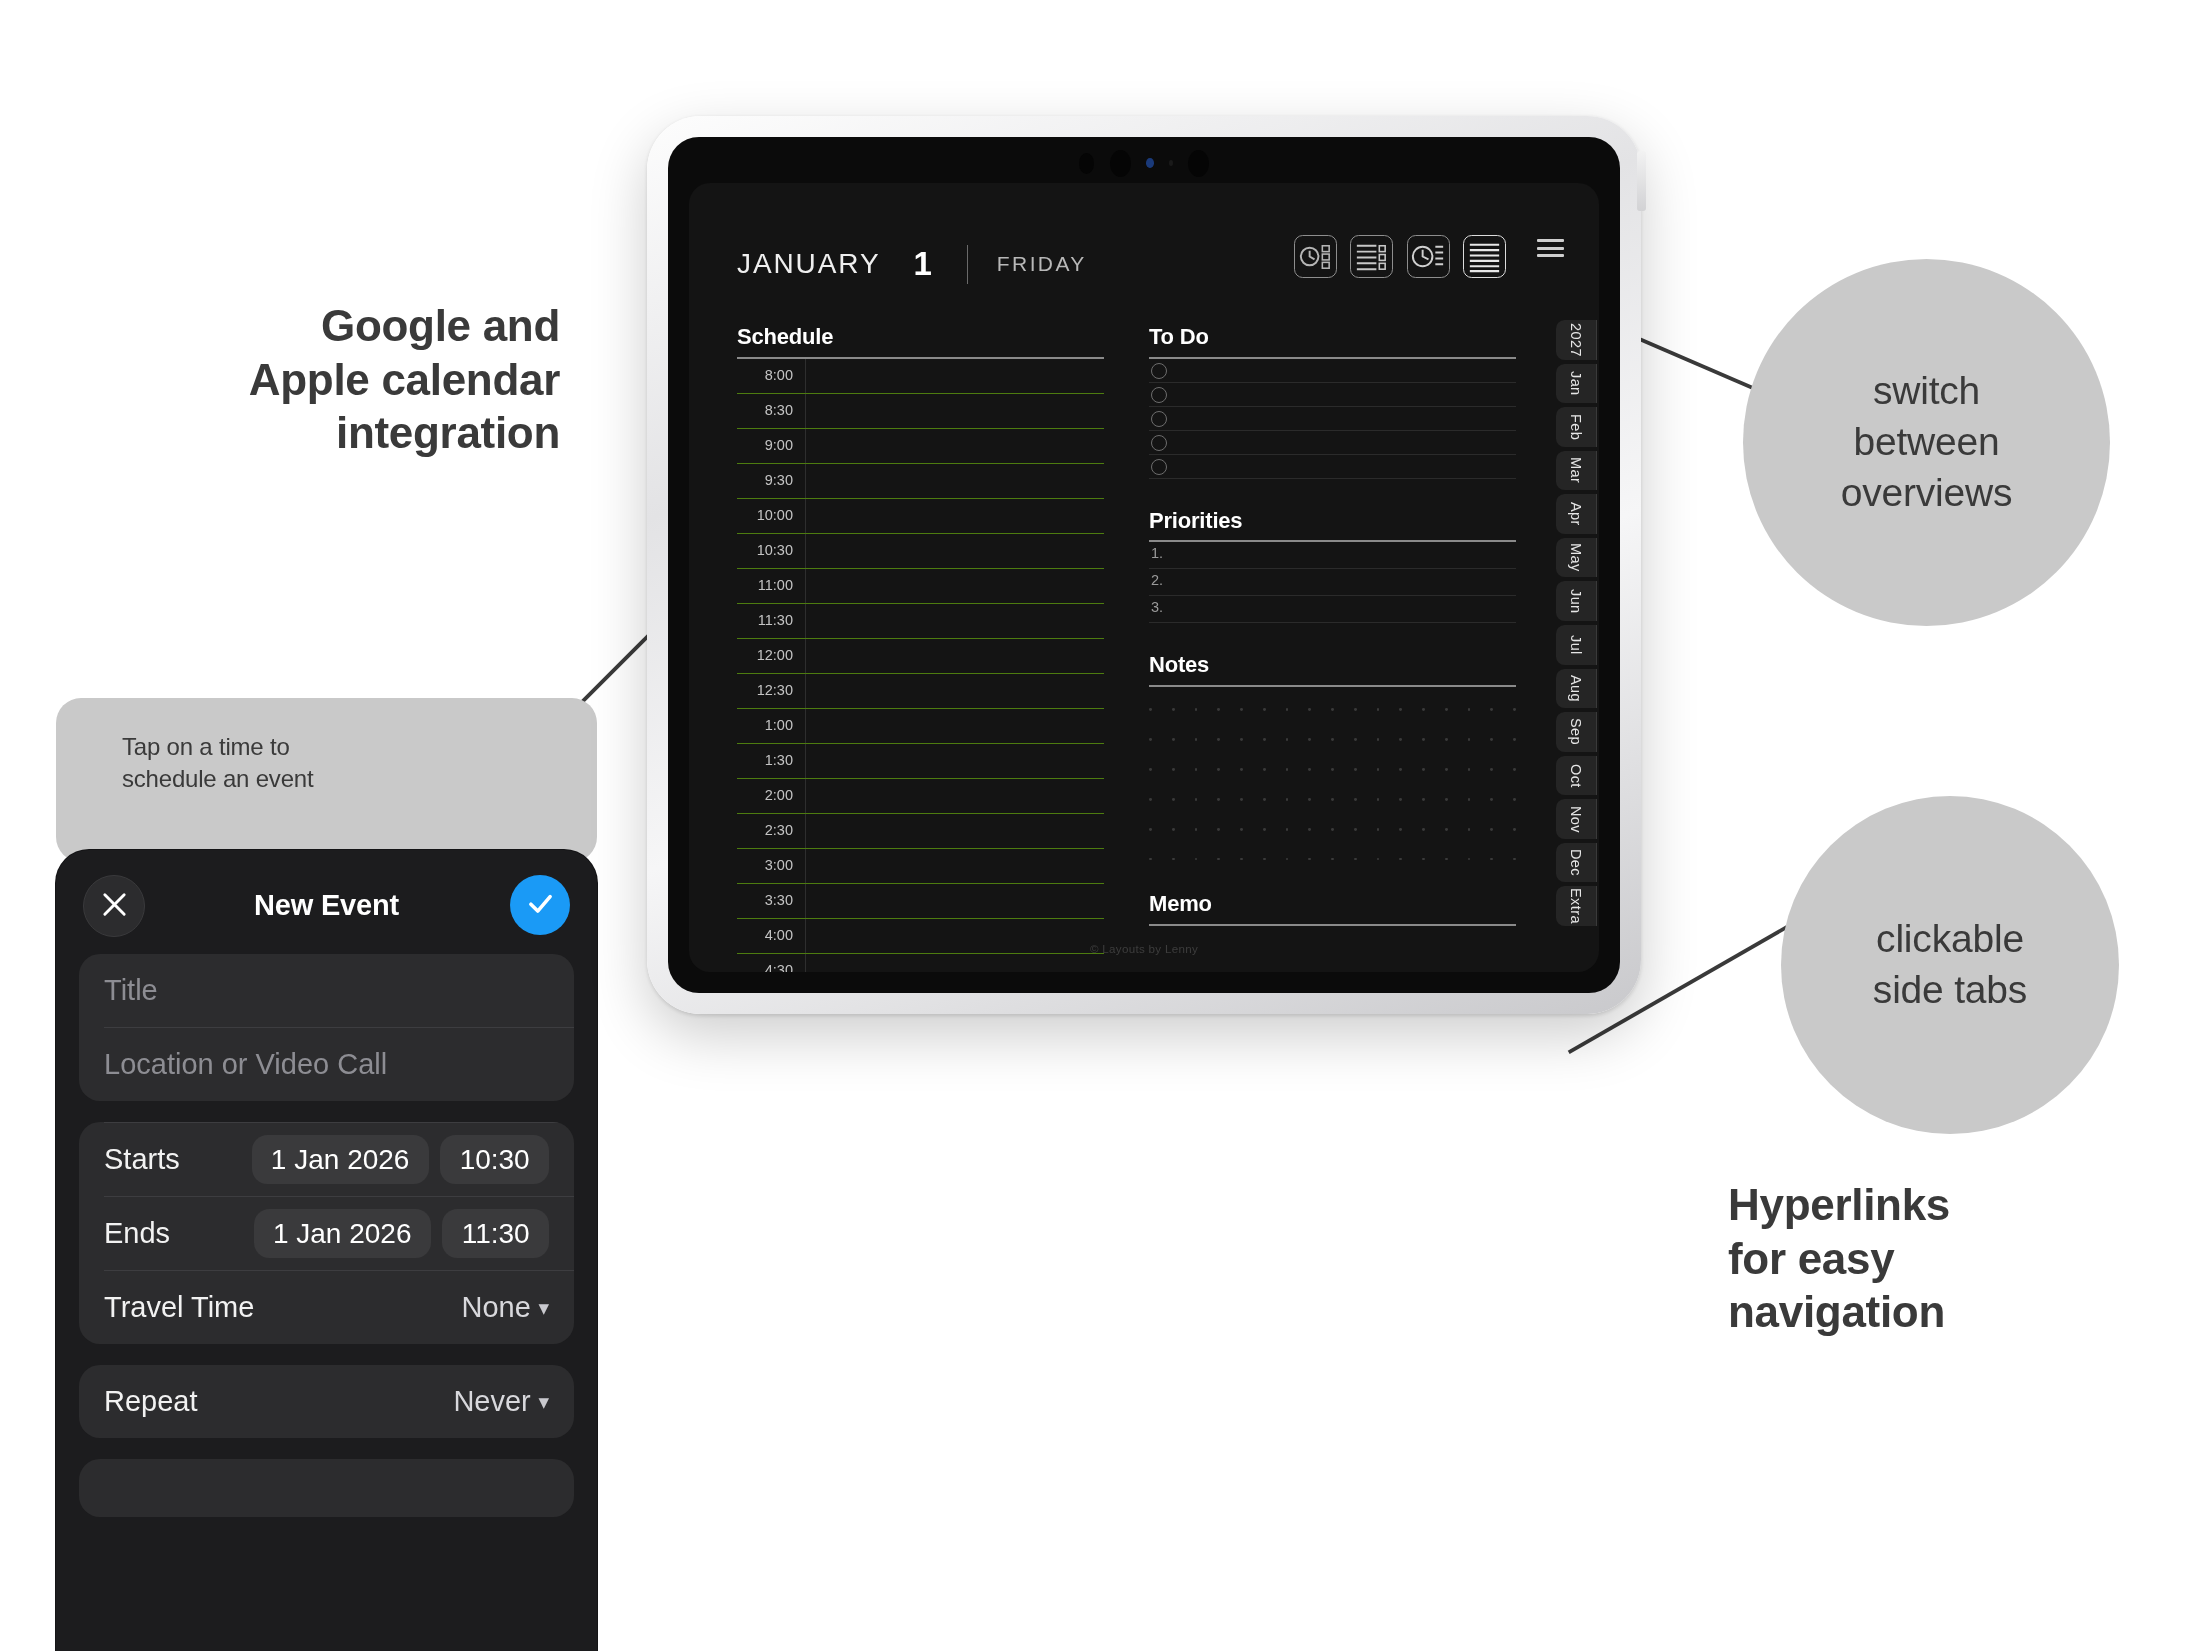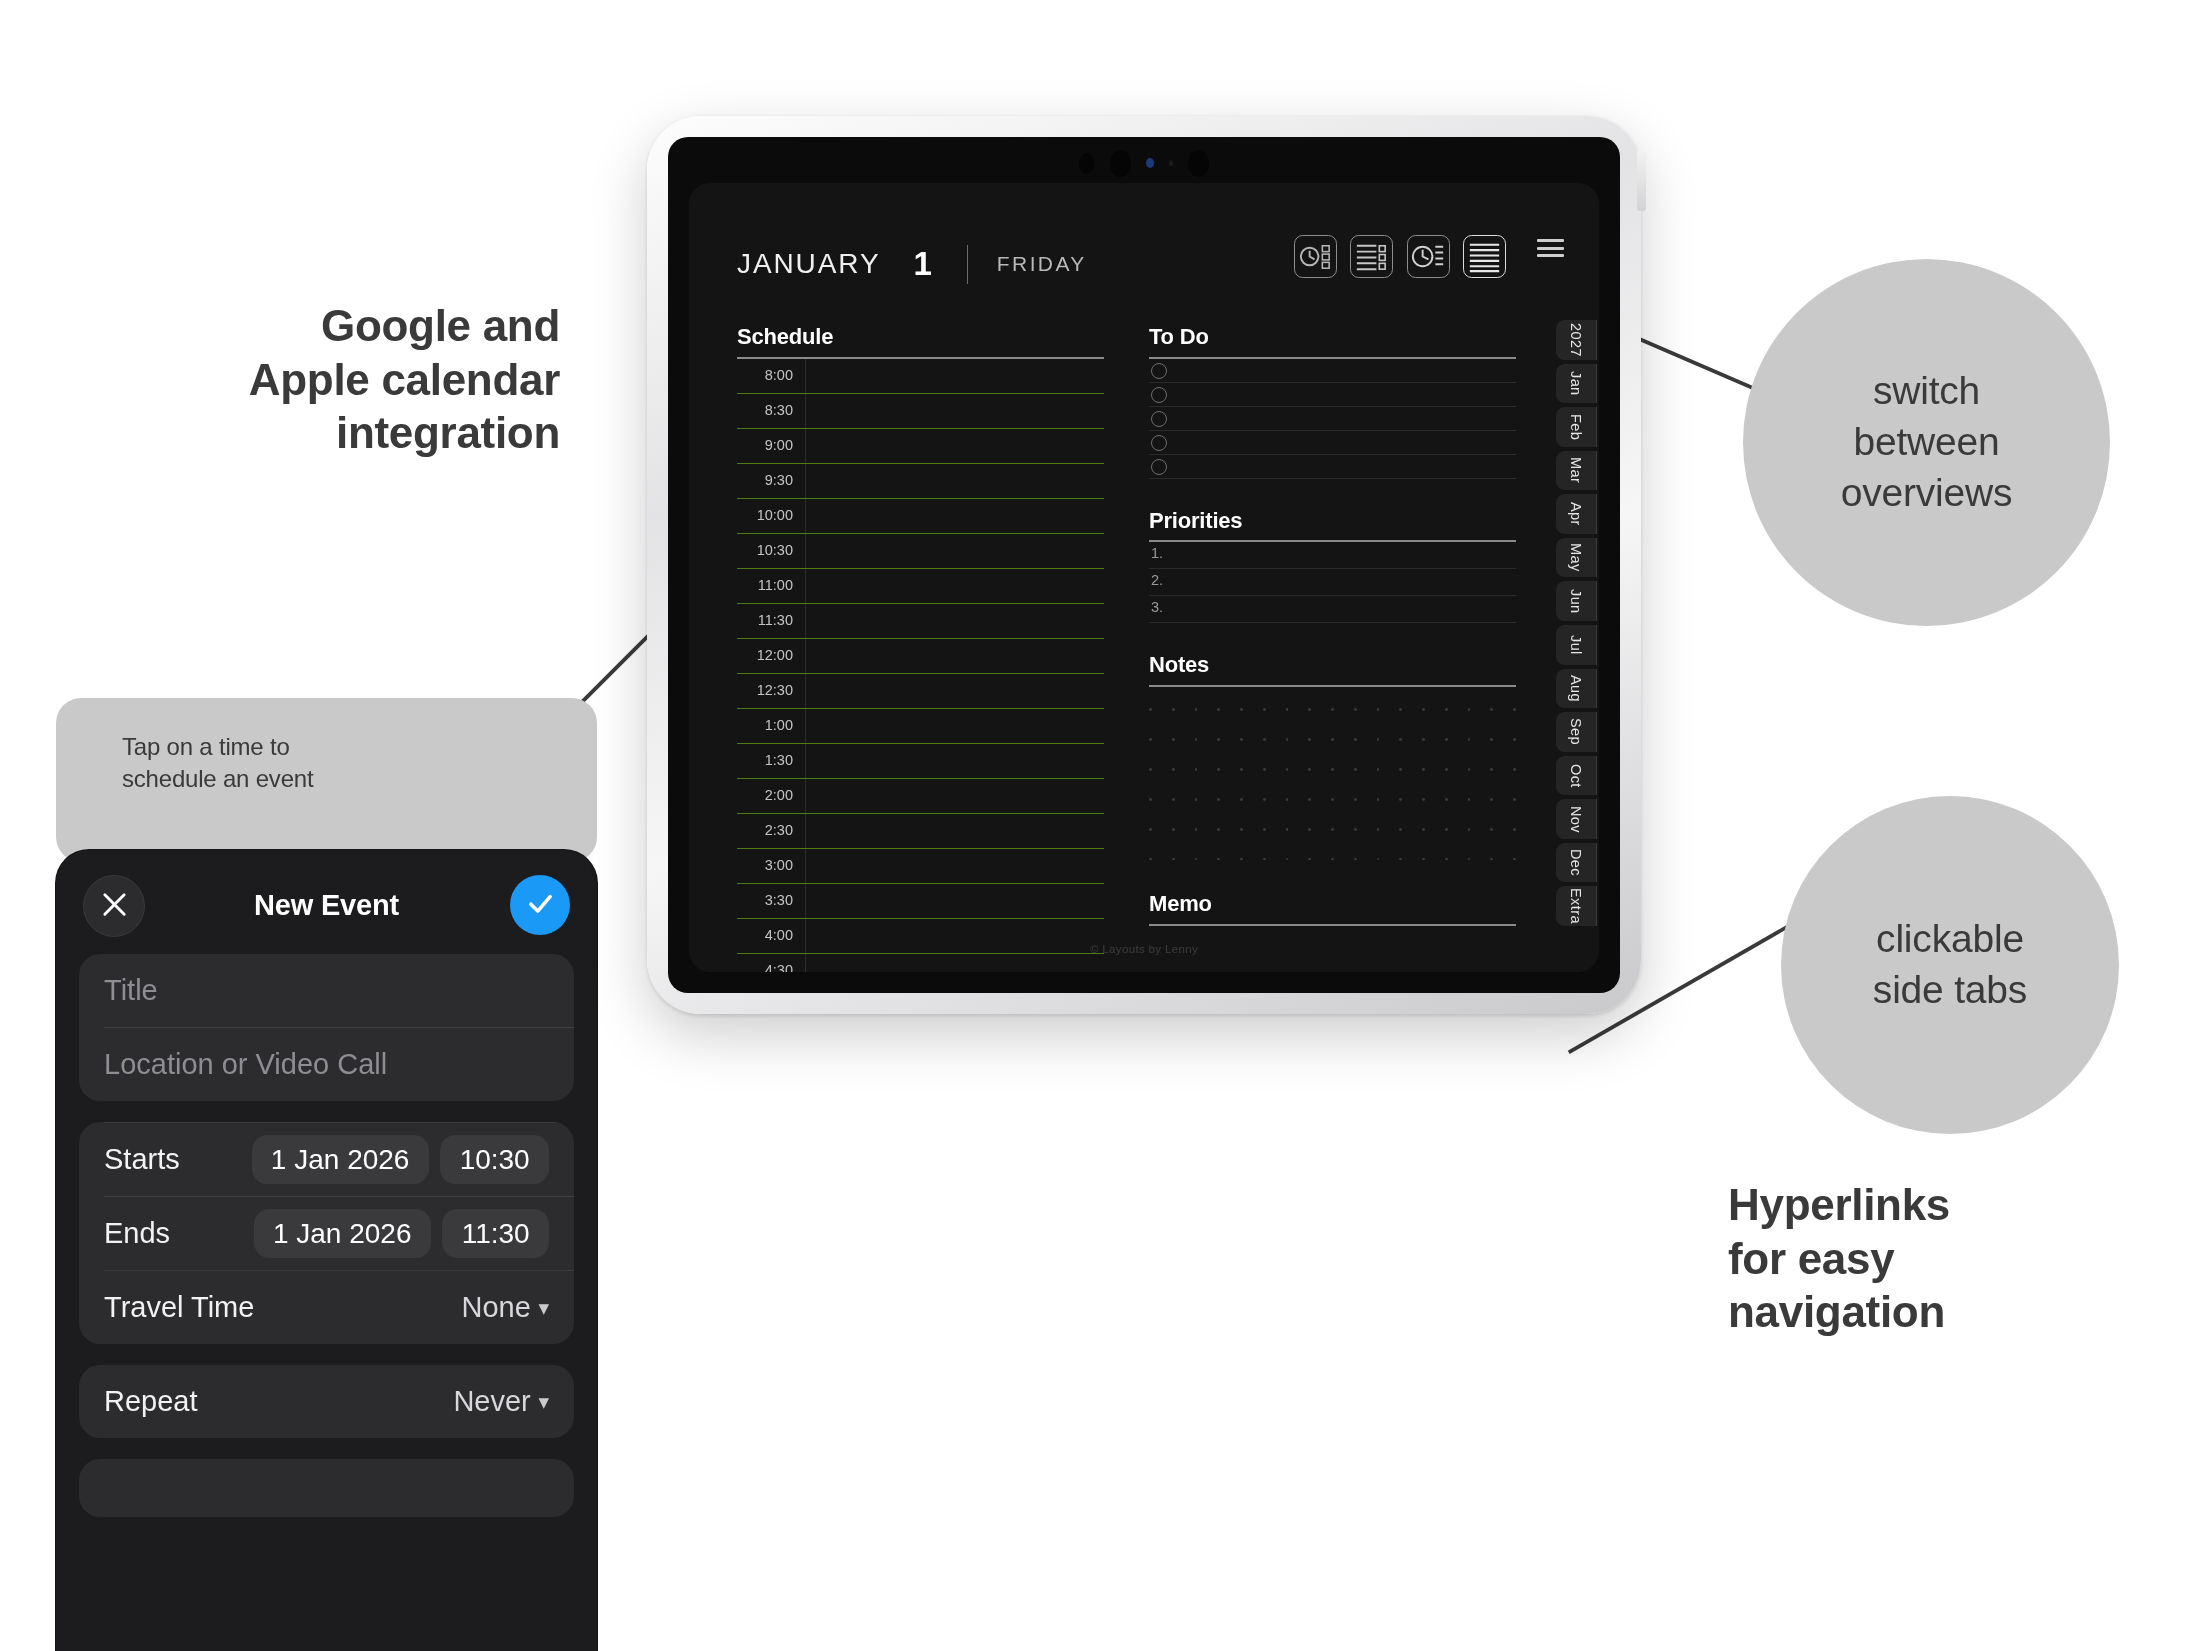--- a/index.html
+++ b/index.html
@@ -94,21 +94,21 @@
     background:linear-gradient(160deg,#fdfdfd 0%,#e3e3e5 32%,#f6f6f7 60%,#c9c9cc 100%);
     border-radius:54px;
     box-shadow:0 21px 58px rgba(0,0,0,.20), 0 1.9px 3.9px rgba(0,0,0,.12);
   }
   .tab-button{
     position:absolute;right:-4.8px;top:35px;width:8.7px;height:60px;border-radius:2.9px;
     background:linear-gradient(180deg,#f2f2f2,#d2d2d4);
   }
   .tab-screen{
     position:absolute;left:21px;top:21px;right:21px;bottom:21px;
-    background:#0b0b0b;border-radius:20px;overflow:hidden;
+    background:#0b0b0b;border-radius:31px;overflow:hidden;
   }
   .notch{
     position:absolute;left:0;right:0;top:13.5px;height:25px;
     display:flex;align-items:center;justify-content:center;gap:15.4px;
   }
   .dot-lens{width:15.4px;height:21px;border-radius:50%;background:#050505;}
   .dot-lens.big{width:21px;height:27px;}
   .dot-blue{width:7.7px;height:9.7px;border-radius:50%;background:#1a3a7a;}
   .dot-tiny{width:3.9px;height:5.8px;border-radius:50%;background:#1a1a1a;}
 

